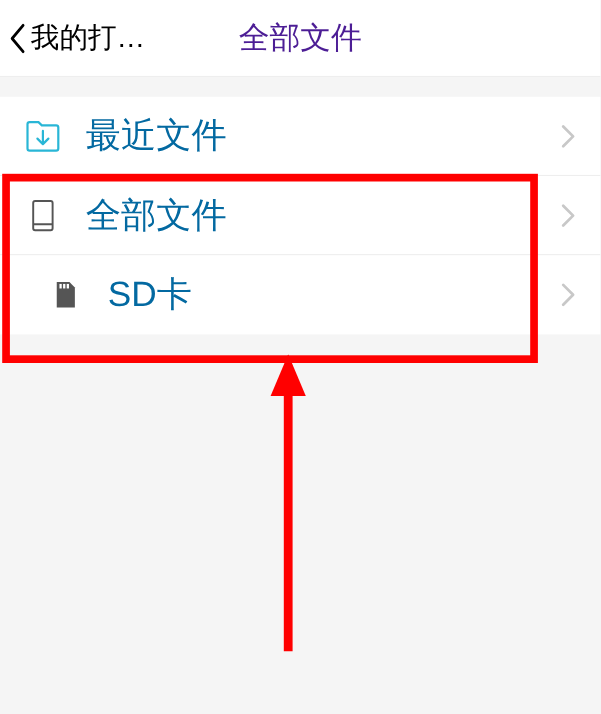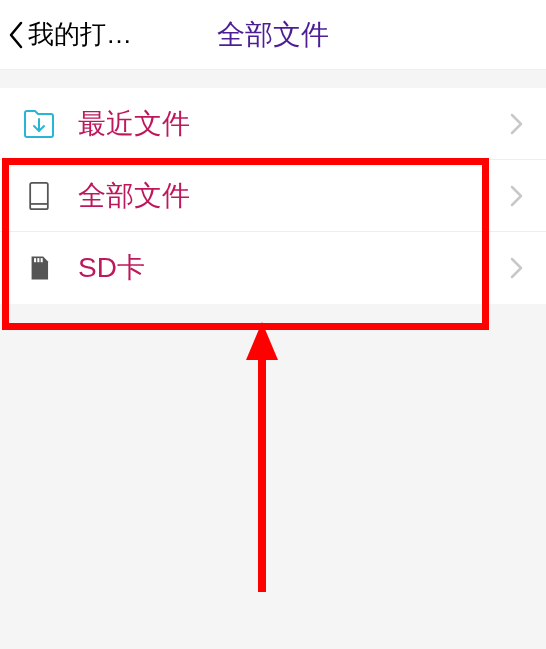--- a/index.html
+++ b/index.html
@@ -58,32 +58,33 @@
       height: 72px;
       display: flex;
       align-items: center;
       padding: 0 22px;
       border-bottom: 1px solid #eee;
       cursor: pointer;
       position: relative;
     }
     .list-item:last-child {
       border-bottom: none;
+      margin-left: 20px;
     }
     .icon-box {
       width: 34px;
       height: 34px;
       flex-shrink: 0;
       display: flex;
       align-items: center;
       justify-content: center;
     }
     .item-label {
-      font-size: 28px;
-      color: #be185d;
+      font-size: 32px;
+      color: #0369a1;
       margin-left: 22px;
       flex: 1;
     }
     .chevron-right {
       width: 14px;
       height: 22px;
       flex-shrink: 0;
     }
     .highlight-box {
       position: absolute;

